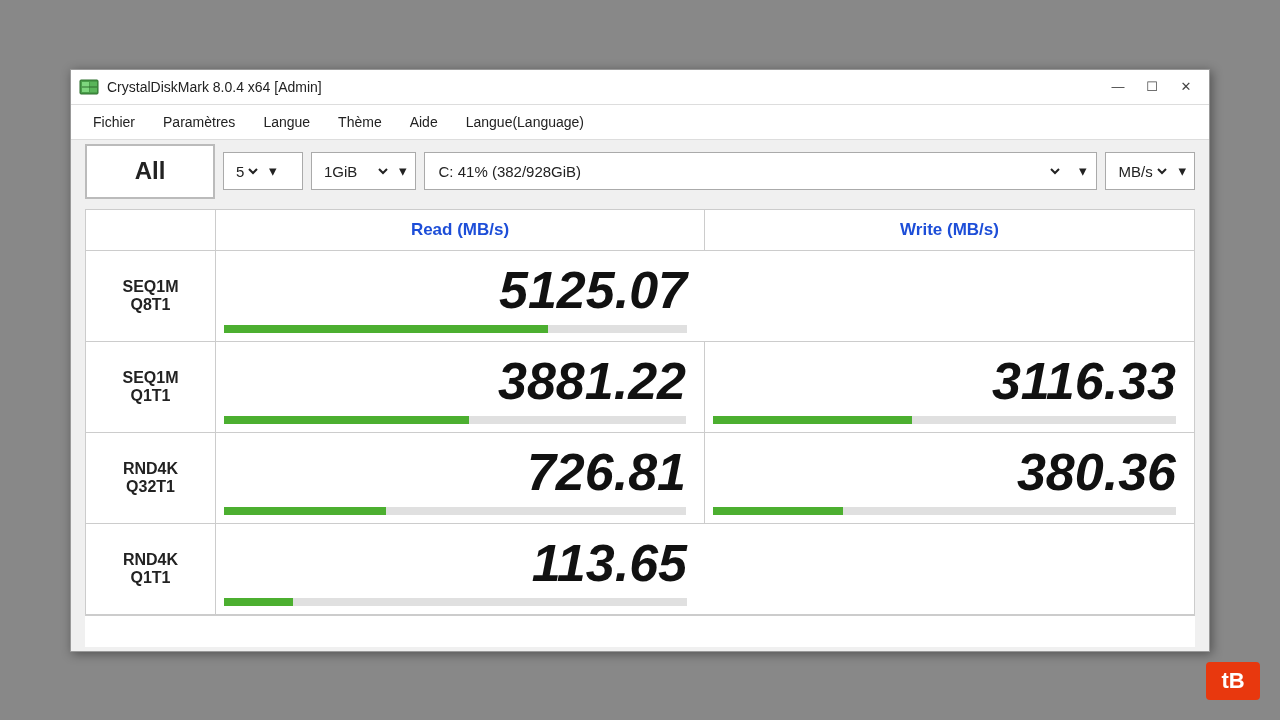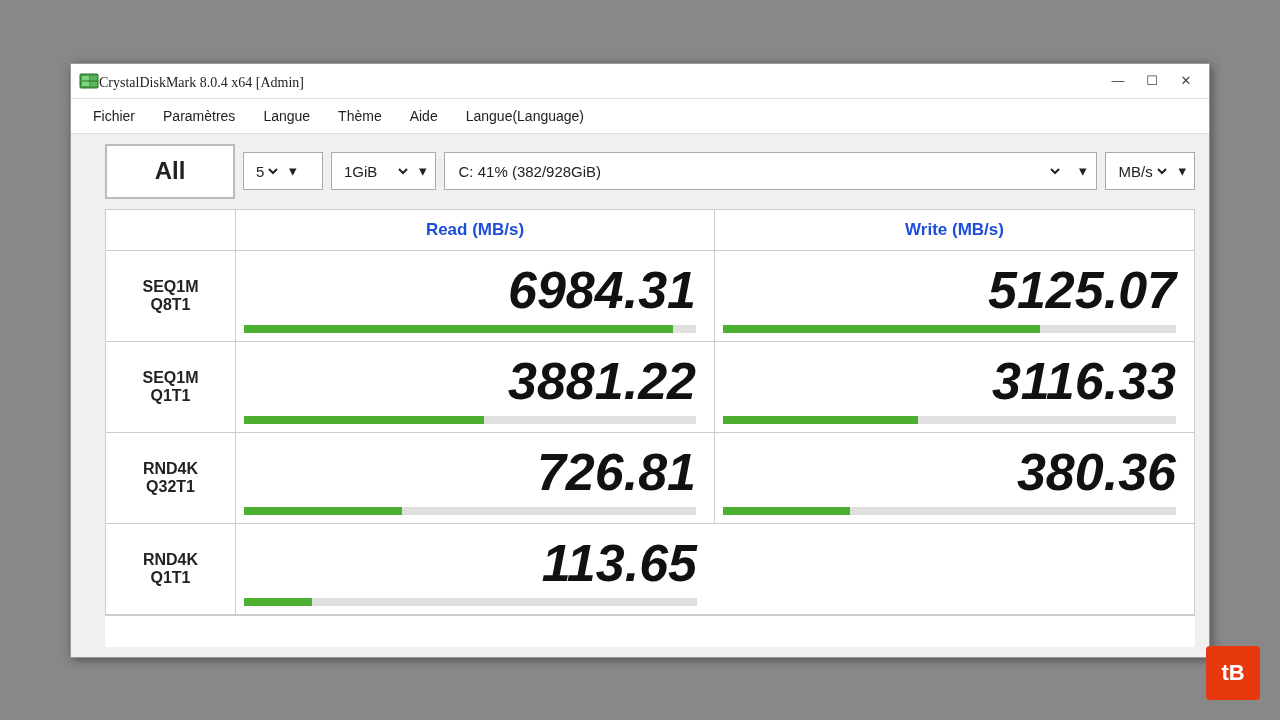--- a/index.html
+++ b/index.html
@@ -21,22 +21,22 @@
     .title-bar {
       background: #ffffff;
       display: flex;
       align-items: center;
       justify-content: space-between;
       padding: 6px 8px;
       border-bottom: 1px solid #ddd;
     }
     .title-bar-left {
       display: flex;
-      align-items: flex-end;
-      font-family: Liberation Serif, serif;
+      align-items: center;
+      gap: 8px;
     }
     .app-icon {
       width: 20px;
       height: 20px;
       display: flex;
       align-items: center;
       justify-content: center;
     }
     .app-icon svg {
       width: 20px;
@@ -70,23 +70,22 @@
       border-bottom: 1px solid #ddd;
     }
     .menu-item {
       padding: 5px 14px;
       font-size: 14px;
       color: #222;
       cursor: pointer;
       border-radius: 2px;
     }
     .main-content {
-      padding: 10px 14px;
+      padding: 4px 14px;
       background: #f0f0f0;
-      margin-left: 20px;
     }
     .controls-row {
       display: flex;
       align-items: center;
       gap: 8px;
       margin-bottom: 10px;
     }
     .all-btn {
       width: 130px;
       height: 55px;
@@ -212,21 +211,21 @@
       border-top: 1px solid #ccc;
       background: white;
       height: 32px;
       padding: 4px 8px;
     }
     .watermark {
       position: fixed;
       bottom: 20px;
       right: 20px;
       width: 54px;
-      height: 54px;
+      height: 38px;
       background: #e8380e;
       display: flex;
       align-items: center;
       justify-content: center;
       color: white;
       font-size: 22px;
       font-weight: bold;
       border-radius: 4px;
     }
   </style>
@@ -314,26 +313,20 @@
         <div class="header-cell">Read (MB/s)</div>
         <div class="header-cell">Write (MB/s)</div>
       </div>
 
       <div class="data-row">
         <div class="label-cell">
           <span>SEQ1M</span>
           <span>Q8T1</span>
         </div>
         <div class="value-cell">
-          <span class="value-number">6984.31</span>
-          <div class="progress-bar-container">
-            <div class="progress-bar" style="width:95%"></div>
-          </div>
-        </div>
-        <div class="value-cell">
           <span class="value-number">5125.07</span>
           <div class="progress-bar-container">
             <div class="progress-bar" style="width:70%"></div>
           </div>
         </div>
       </div>
 
       <div class="data-row">
         <div class="label-cell">
           <span>SEQ1M</span>

